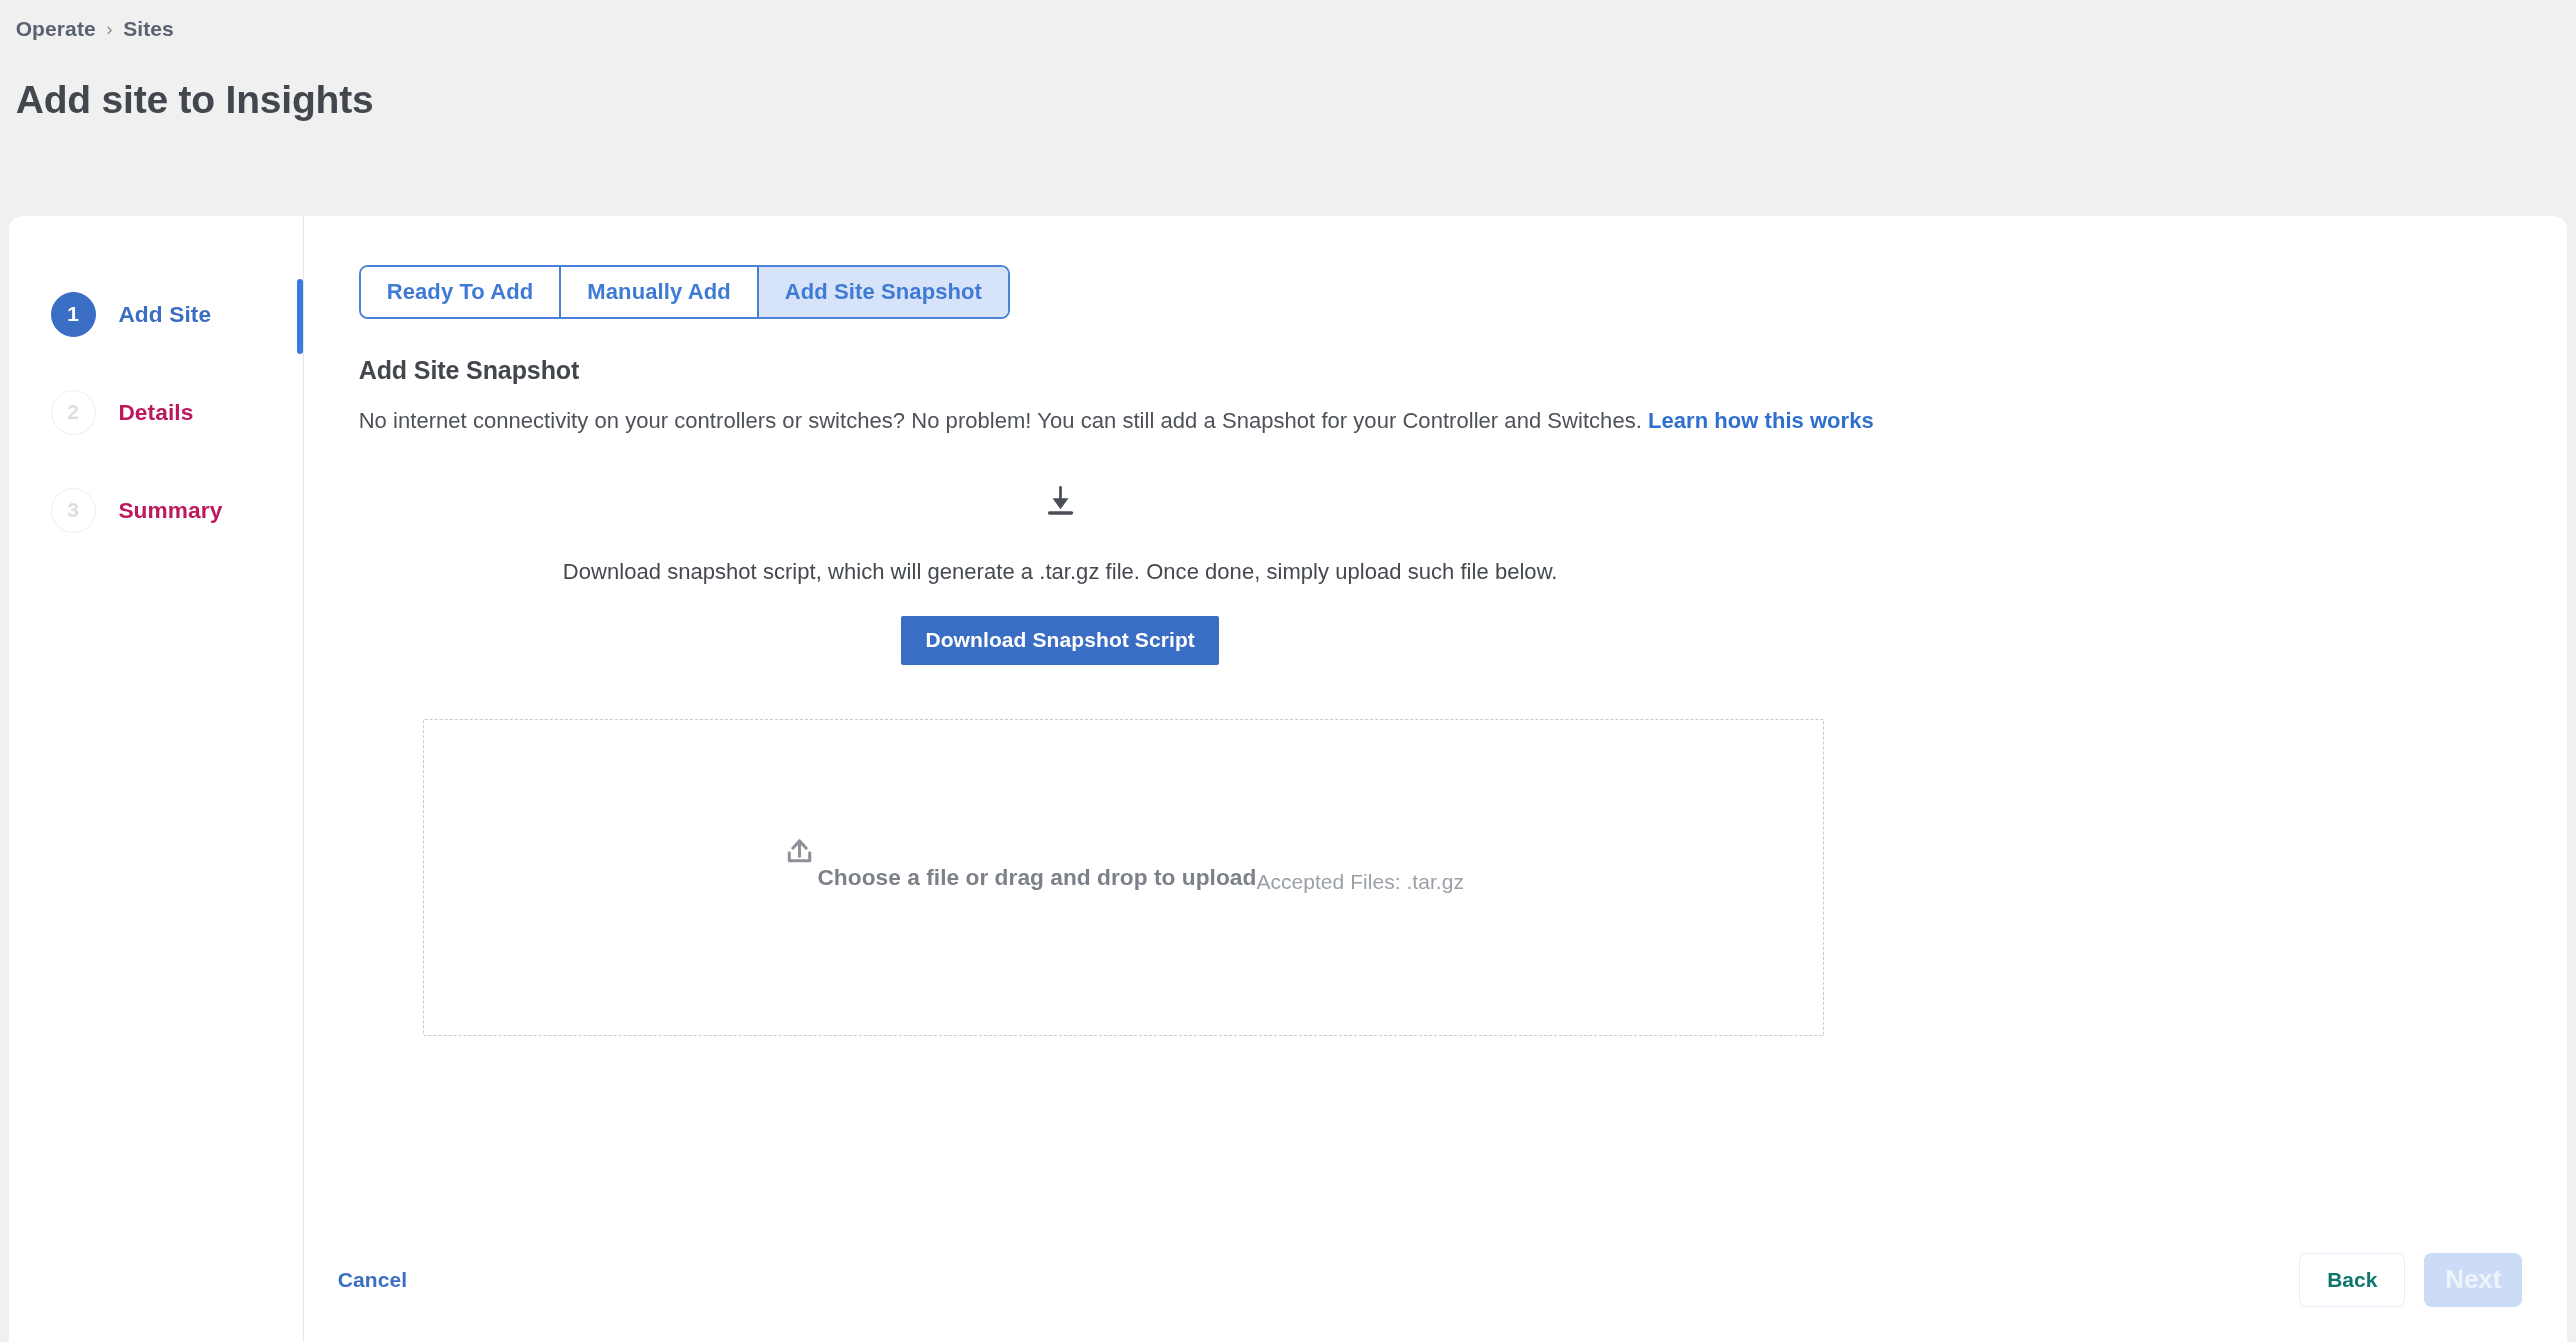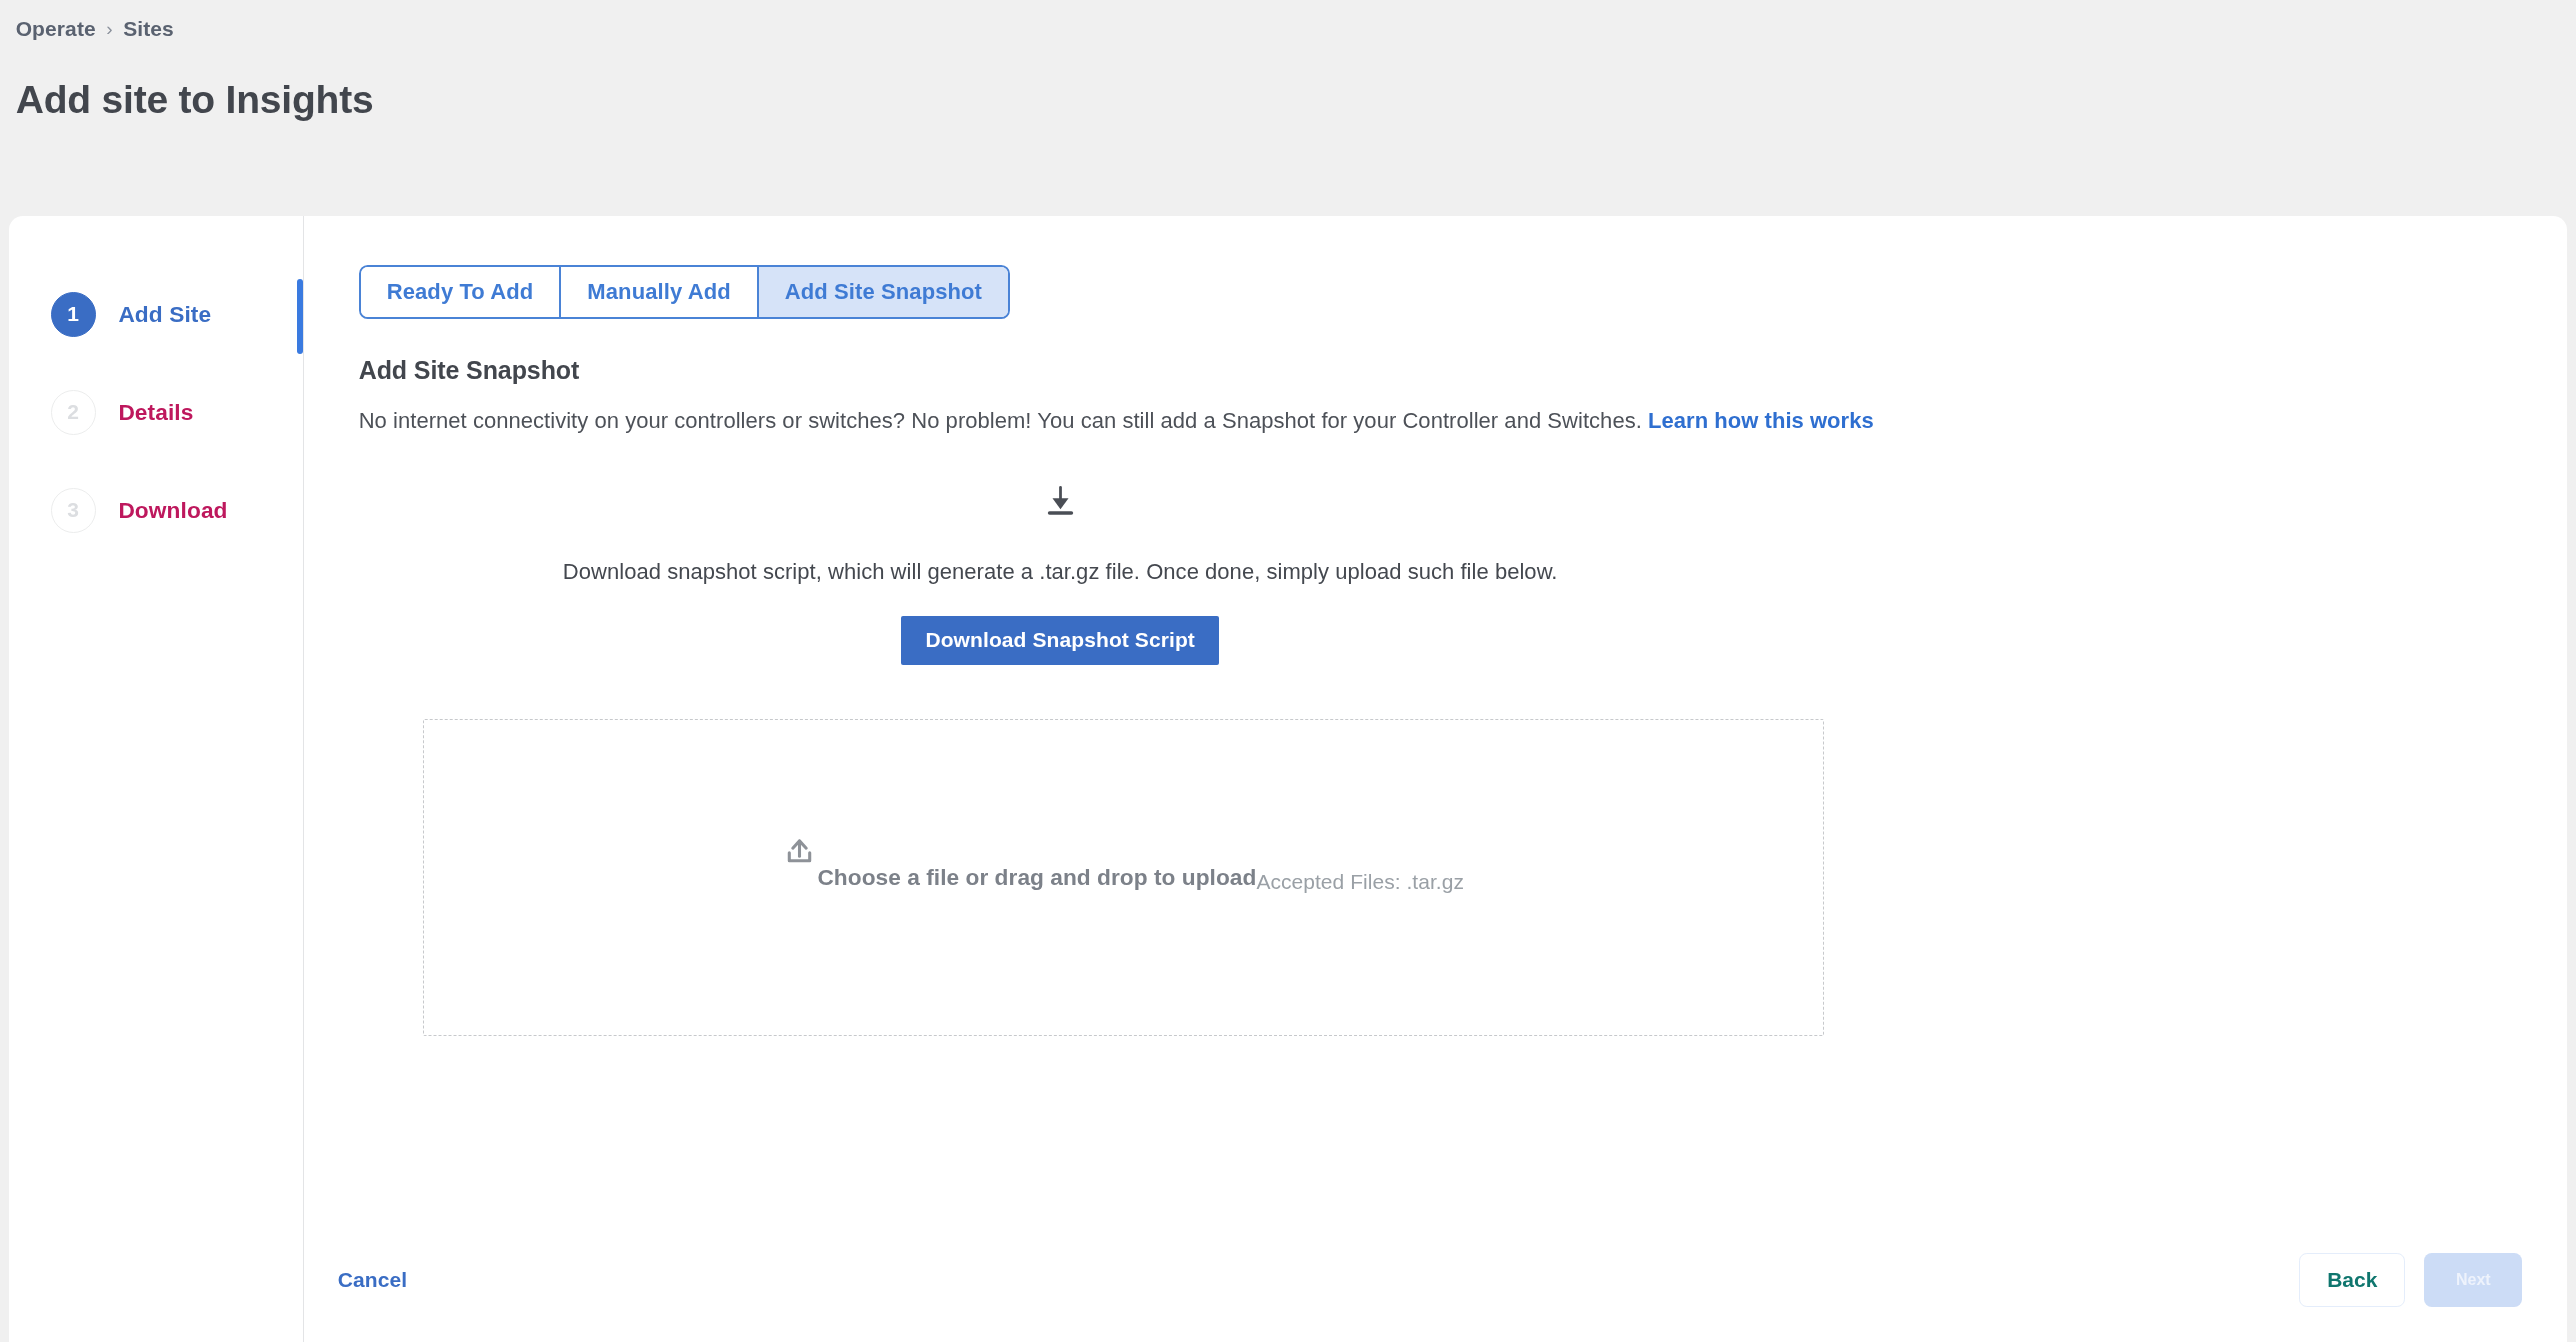--- a/index.html
+++ b/index.html
@@ -276,21 +276,21 @@
     font-family: "Liberation Sans", sans-serif;
     cursor: default;
   }
   .btn-next {
     width: 98px;
     height: 54px;
     border-radius: 7.8px;
     border: none;
     background: #ccdcf6;
     color: #eef3fc;
-    font-size: 16px;
+    font-size: 26px;
     font-weight: bold;
     font-family: "Liberation Sans", sans-serif;
     cursor: default;
   }
 </style>
 </head>
 <body>
 
 <div class="page-header">
   <div class="breadcrumb">
@@ -307,21 +307,21 @@
     <div class="step active">
       <div class="step-bullet">1</div>
       <div class="step-label">Add Site</div>
     </div>
     <div class="step inactive">
       <div class="step-bullet">2</div>
       <div class="step-label">Details</div>
     </div>
     <div class="step inactive">
       <div class="step-bullet">3</div>
-      <div class="step-label">Download</div>
+      <div class="step-label">Summary</div>
     </div>
   </div>
 
   <div class="step-indicator"></div>
   <div class="stepper-divider"></div>
 
   <div class="content">
 
     <div class="tab-group">
       <div class="tab">Ready To Add</div>

